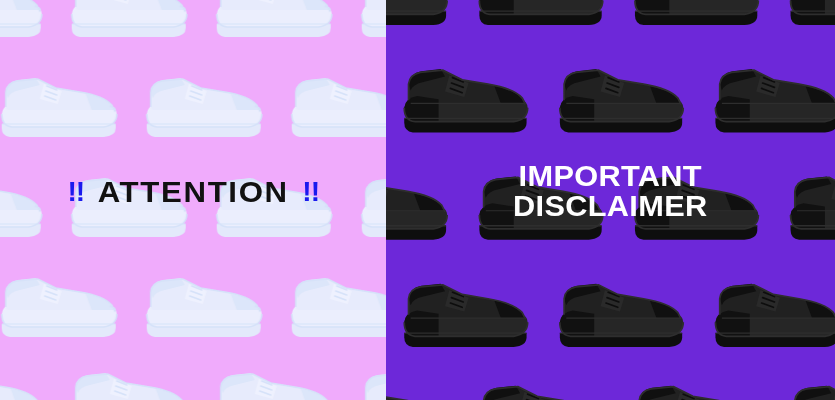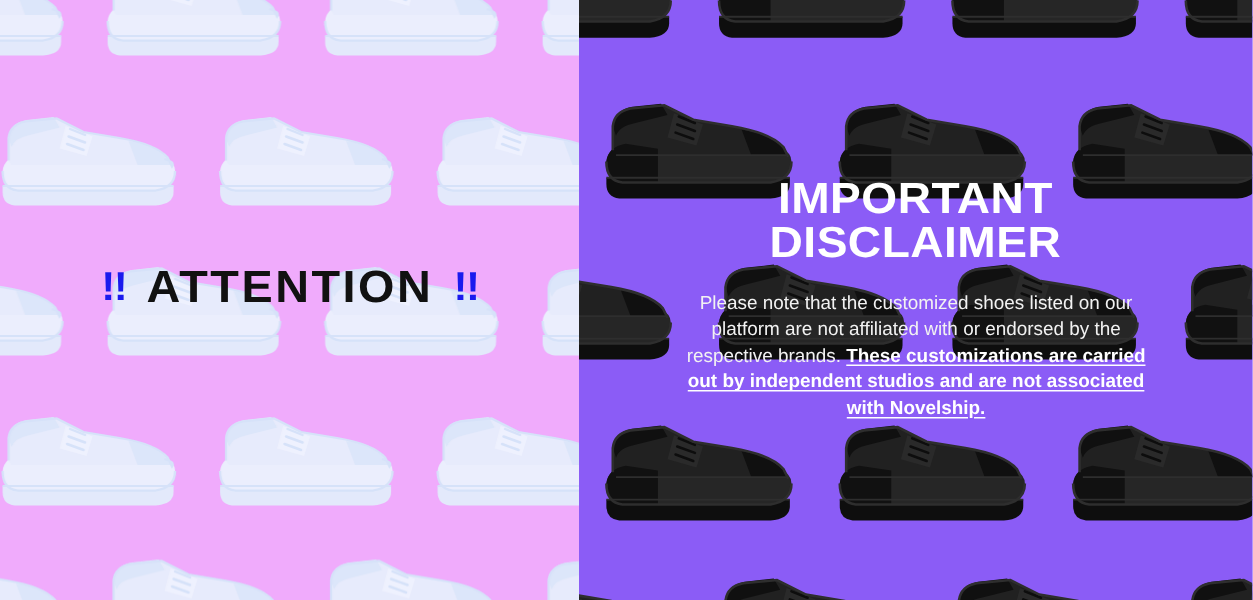--- a/index.html
+++ b/index.html
@@ -23,21 +23,21 @@
   .panel {
     position: relative;
     height: 400px;
     overflow: hidden;
     display: flex;
     align-items: center;
     justify-content: center;
   }
 
   .panel-left  { width: 417px; background: #f0abfc; }
-  .panel-right { width: 484px; background: #8b5cf6; }
+  .panel-right { width: 484px; background: #6d28d9; }
 
   
   .pattern {
     position: absolute;
     inset: 0;
     z-index: 0;
     pointer-events: none;
   }
   .pattern svg { display: block; width: 100%; height: 100%; }
 
@@ -260,20 +260,17 @@
       </svg>
     </div>
 
     <div class="content">
 
       <h1 class="disclaimer-heading">
         <span class="hl">IMPORTANT</span>
         <span class="hl">DISCLAIMER</span>
       </h1>
 
-      <p class="disc-body">
-        <span>Please note that the customized shoes listed on our platform are not affiliated with or endorsed by the respective brands. </span><span class="em">These customizations are carried out by independent studios and are not associated with Novelship.</span>
-      </p>
 
     </div>
   </section>
 
 </div>
 
 </body></html>

